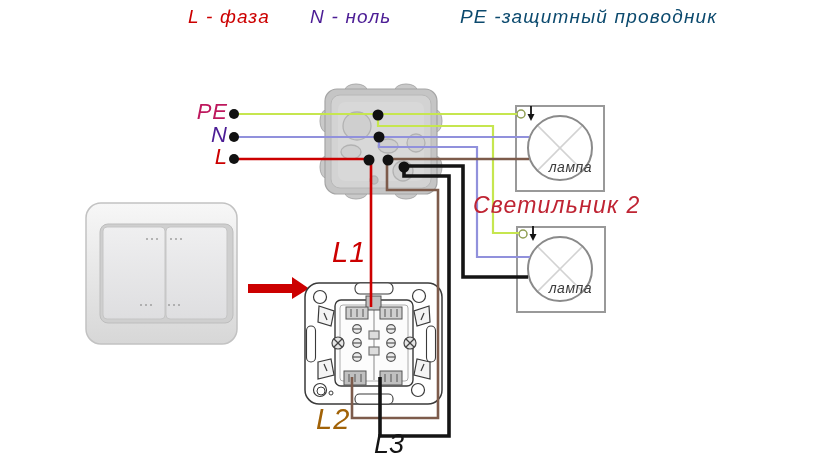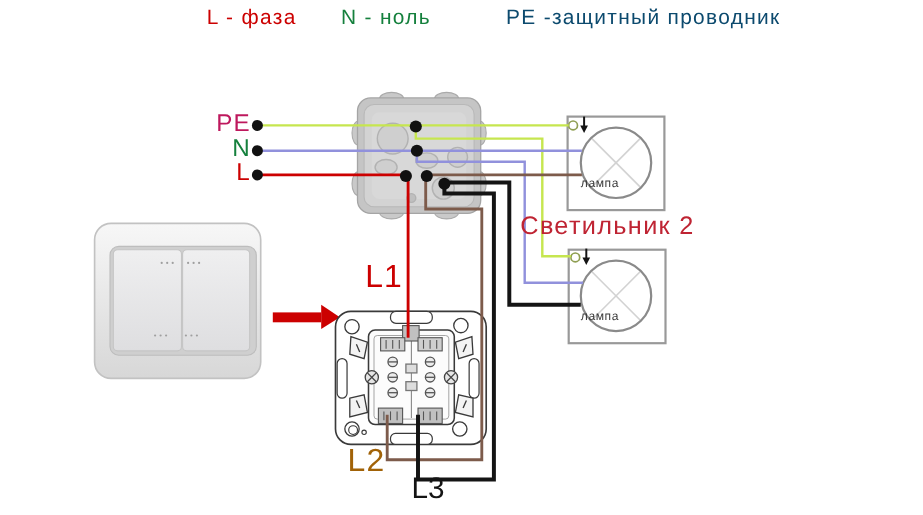--- a/index.html
+++ b/index.html
@@ -1,31 +1,32 @@
 <!DOCTYPE html>
 <html><head>
 <meta charset="utf-8">
 <style>
   html,body{margin:0;padding:0;background:#ffffff;}
   #stage{
     position:relative;width:839px;height:468px;background:#ffffff;overflow:hidden;
     font-family:"Liberation Sans","DejaVu Sans",sans-serif;
+    font-style:italic;
   }
   .abs{position:absolute;white-space:nowrap;}
   .legend-item{font-size:19px;line-height:22px;letter-spacing:1.2px;}
   .c-red{color:#cc0000;}
-  .c-blue{color:#15803d;}
+  .c-blue{color:#4c1d95;}
   .c-green{color:#0c4a6e;}
   .c-green2{color:#be185d;}
   .supply-label{font-size:22px;line-height:24px;width:48px;text-align:right;letter-spacing:1px;}
   .fixture-title{font-size:23px;line-height:26px;color:#bf2433;letter-spacing:1.2px;}
   .wire-label{font-size:29px;line-height:24px;letter-spacing:1px;}
   .l2-color{color:#a16207;}
   .l3-label{font-size:27px;line-height:28px;color:#141414;}
-  .lamp-label{font-size:11px;line-height:13px;color:#3c3c3c;width:64px;text-align:left;letter-spacing:0.5px;}
+  .lamp-label{font-size:14px;line-height:13px;color:#3c3c3c;width:64px;text-align:right;letter-spacing:0.5px;}
   svg{position:absolute;left:0;top:0;}
 </style>
 </head>
 <body>
 
 <div id="stage">
 
   <svg width="839" height="468" viewBox="0 0 839 468">
     <defs>
       <linearGradient id="plateGrad" x1="0" y1="0" x2="0" y2="1">

